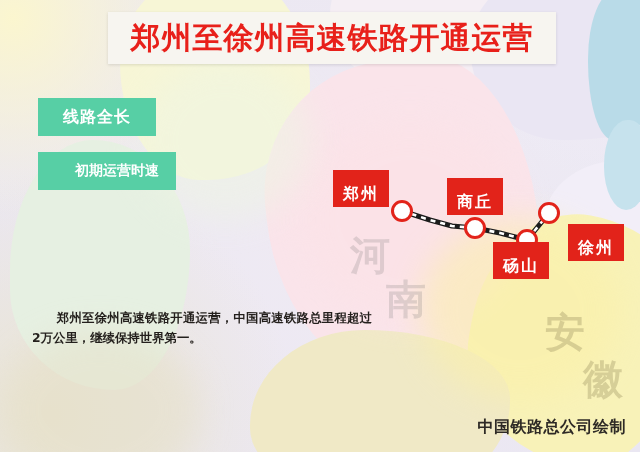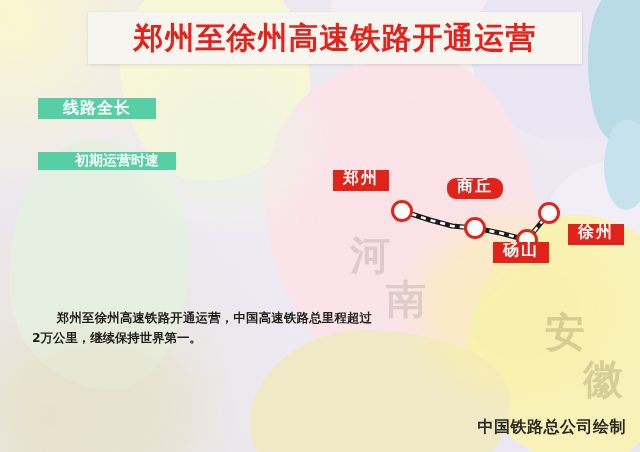--- a/index.html
+++ b/index.html
@@ -108,22 +108,22 @@
     opacity: .55;
   }
   .blob-a { left: 300px; top: 120px; width: 220px; height: 200px; background: #fce2e6; border-radius: 50%; }
   .blob-b { left: 420px; top: 220px; width: 200px; height: 180px; background: #fbf0a8; border-radius: 50%; }
   .blob-c { left: 0px;   top: 330px; width: 200px; height: 160px; background: #e6e0c8; border-radius: 50%; }
   .blob-d { left: 140px; top: 60px;  width: 170px; height: 160px; background: #eef5e3; border-radius: 50%; }
 
   
   .title-banner {
     position: absolute;
-    left: 88px; top: 12px;
-    width: 494px; height: 52px;
+    left: 108px; top: 12px;
+    width: 448px; height: 52px;
     background: #f7f5f0;
     box-shadow: 0 1px 3px rgba(0,0,0,.12);
     display: flex;
     align-items: center;
     justify-content: center;
   }
   .title-text {
     color: #e8201a;
     font-size: 30px;
     font-weight: bold;
@@ -136,21 +136,20 @@
   .stats {
     position: absolute;
     left: 38px; top: 98px;
     width: 258px;
   }
   .stat-row {
     display: flex;
     align-items: stretch;
     height: 38px;
     margin-bottom: 16px;
-    flex-direction: column;
   }
   .stat-label {
     width: 118px;
     background: #57cfa5;
     color: #ffffff;
     font-size: 16px;
     font-weight: bold;
     display: flex;
     align-items: center;
     justify-content: center;
@@ -210,21 +209,21 @@
     background: #ffffff;
     border: 3px solid #e2231a;
     box-sizing: border-box;
   }
   .city-label {
     position: absolute;
     background: #e2231a;
     color: #ffffff;
     font-size: 16px;
     font-weight: bold;
-    padding: 0 10px 5px 10px;
+    padding: 16px 10px 5px 10px;
     letter-spacing: 2px;
     white-space: nowrap;
     line-height: 1;
   }
 
   
   .credit {
     position: absolute;
     right: 14px; bottom: 14px;
     color: #2e2a26;
@@ -267,21 +266,21 @@
   </svg>
 
   <div class="railmap">
     <div class="station" id="dot0" style="left: 391px; top: 200px;"></div>
     <div class="station" id="dot1" style="left: 464px; top: 217px;"></div>
     <div class="station" id="dot2" style="left: 538px; top: 202px;"></div>
     <div class="station" id="dot3" style="left: 516px; top: 229px;"></div>
   </div>
 
   <div class="city-label" id="lab0" style="left: 333px; top: 170px;">郑州</div>
-  <div class="city-label" id="lab1" style="left: 447px; top: 178px; border-radius: 9px;">商丘</div>
+  <div class="city-label" id="lab1" style="left: 447px; top: 178px;">商丘</div>
   <div class="city-label" id="lab2" style="left: 568px; top: 196px; margin-top: 28px;">徐州</div>
   <div class="city-label" id="lab3" style="left: 493px; top: 242px;">砀山</div>
 
   <div class="title-banner">
     <div class="title-text">郑州至徐州高速铁路开通运营</div>
   </div>
 
   <div class="stats">
     <div class="stat-row">
       <div class="stat-label">线路全长</div>

